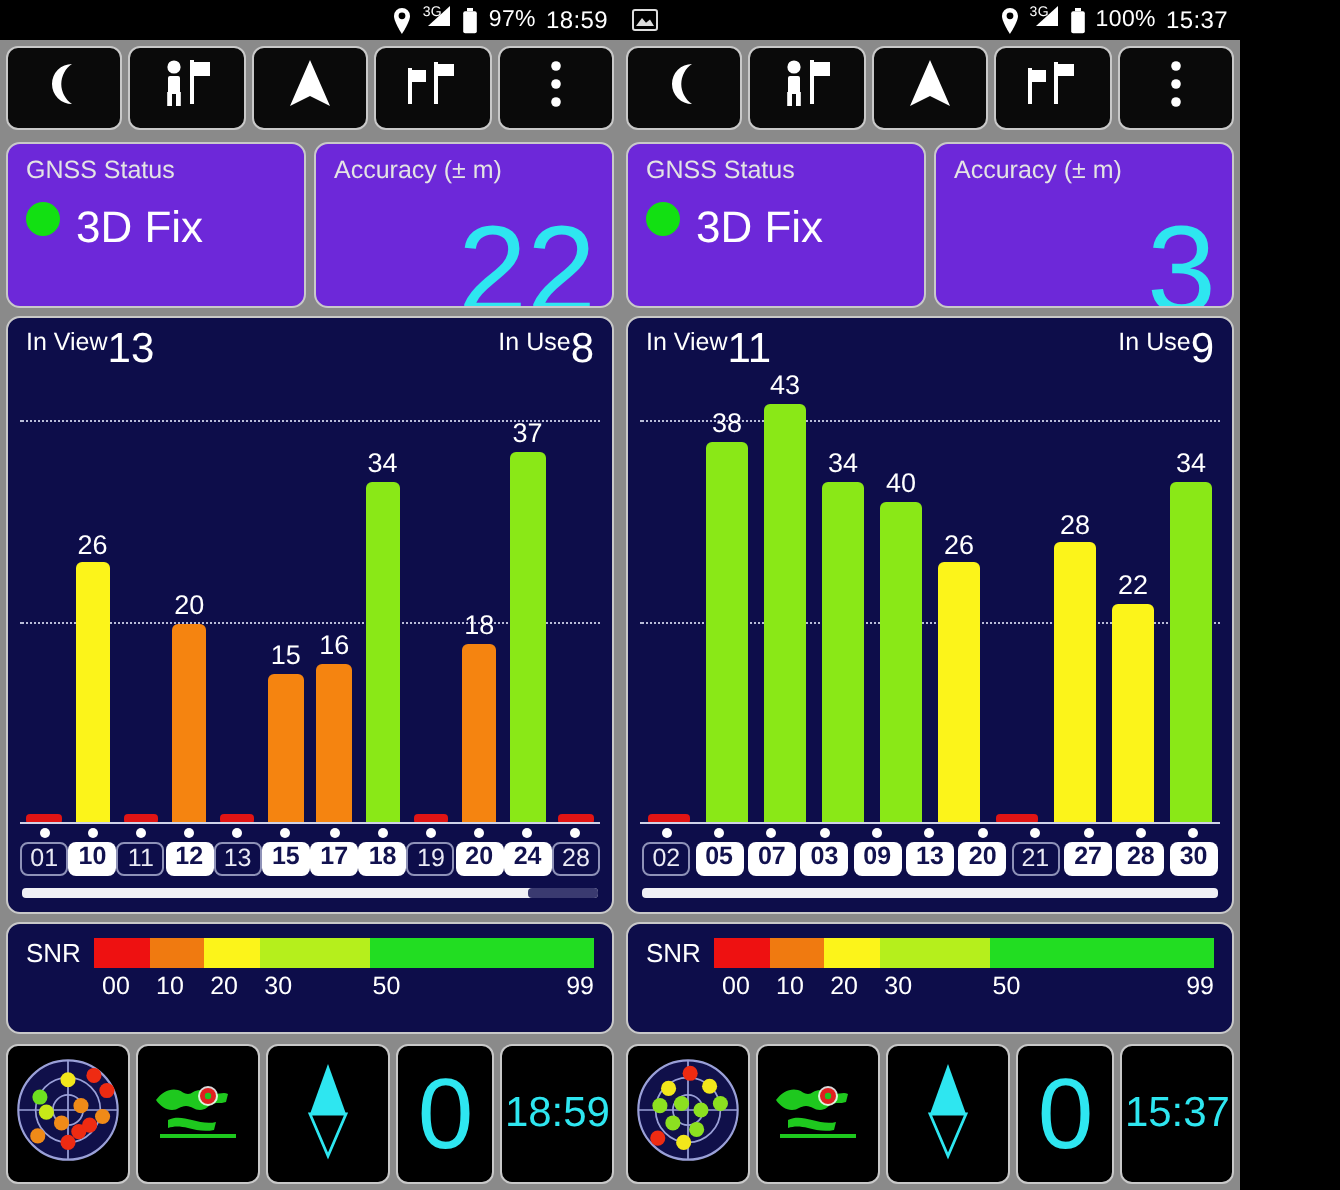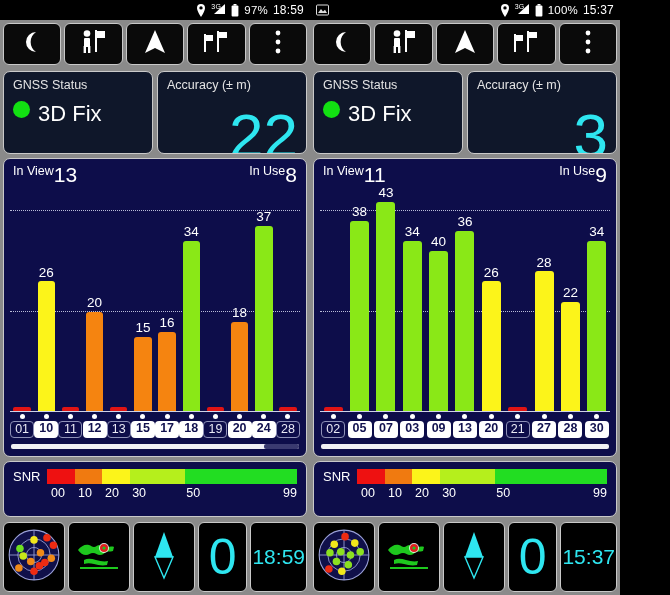--- a/index.html
+++ b/index.html
@@ -27,21 +27,21 @@
 
   
   .toolbar { flex: 0 0 48px; display: flex; gap: 3px; padding: 3px;
              background: #8a8a8a; }
   .tb-btn { flex: 1; background: #0a0a0a; border: 1px solid #c9c9c9;
             border-radius: 6px; display: flex; align-items: center;
             justify-content: center; }
 
   
   .cards { flex: 0 0 88px; display: flex; gap: 4px; padding: 3px 3px 2px 3px; }
-  .card { flex: 1; background: #0f172a; border: 1px solid #c9c9c9; border-radius: 7px;
+  .card { flex: 1; background: #6d28d9; border: 1px solid #c9c9c9; border-radius: 7px;
           padding: 6px 9px; position: relative; overflow: hidden; }
   .card-label { color: #e4e4e4; font-size: 12.5px; }
   .fix-row { display: flex; gap: 8px; margin-top: 9px; }
   .fix-dot { width: 17px; height: 17px; border-radius: 50%; background: #12e012;
              flex: 0 0 17px; }
   .fix-text { color: #fff; font-size: 22px; }
   .acc-val { position: absolute; right: 8px; bottom: -14px; color: #2ee6f0;
              font-size: 62px; line-height: 1; font-weight: 300;
              font-family: "Liberation Sans", sans-serif; }
 
@@ -516,24 +516,20 @@
             </div>
             <div class="bar-slot">
               <span class="bar-val">34</span>
               <div class="bar" style="height:75.55555555555556%;background:#8ae817"></div>
             </div>
             <div class="bar-slot">
               <span class="bar-val">40</span>
               <div class="bar" style="height:71.11111111111111%;background:#8ae817"></div>
             </div>
             <div class="bar-slot">
-              <span class="bar-val">36</span>
-              <div class="bar" style="height:80%;background:#8ae817"></div>
-            </div>
-            <div class="bar-slot">
               <span class="bar-val">26</span>
               <div class="bar" style="height:57.77777777777777%;background:#fcf41a"></div>
             </div>
             <div class="bar-slot">
               <div class="bar zero" style="background:#e11414"></div>
             </div>
             <div class="bar-slot">
               <span class="bar-val">28</span>
               <div class="bar" style="height:62.22222222222222%;background:#fcf41a"></div>
             </div>

